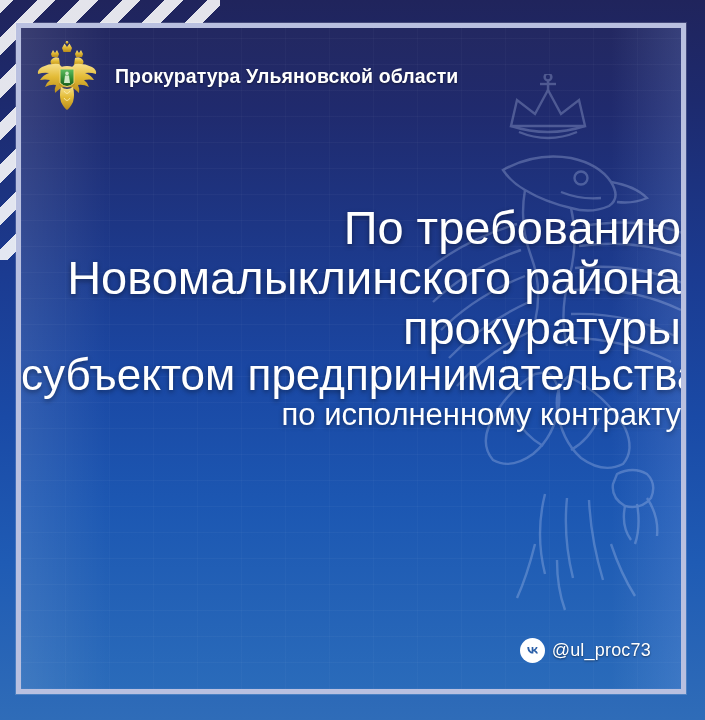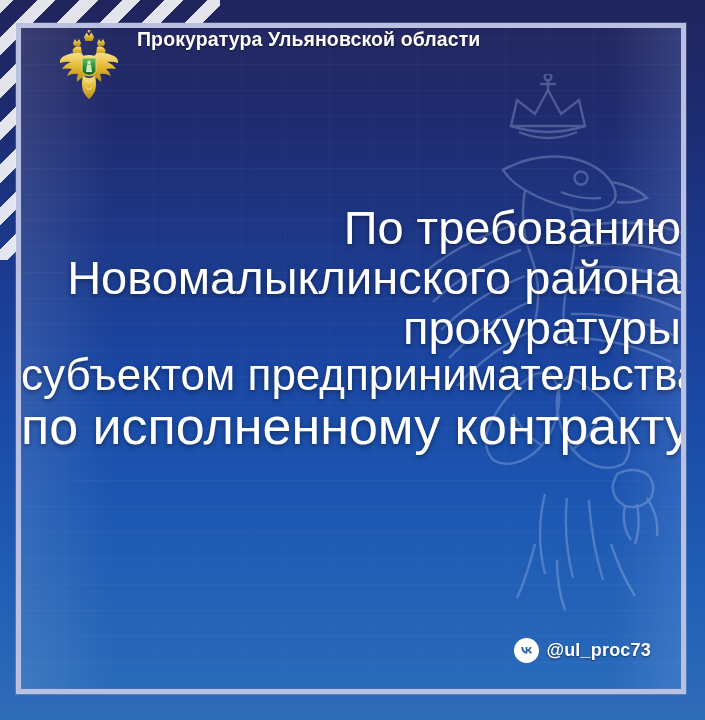--- a/index.html
+++ b/index.html
@@ -108,23 +108,22 @@
   }
   .watermark svg { width: 100%; height: 100%; display: block; }
 
   
   .header {
     position: absolute;
     left: 0; top: 0;
     width: 100%;
     height: 96px;
     display: flex;
-    align-items: flex-start;
+    align-items: center;
     z-index: 6;
-    padding-left: 22px;
   }
   .emblem {
     width: 64px;
     height: 72px;
     margin-left: 14px;
     margin-top: 2px;
     flex: 0 0 auto;
   }
   .emblem svg { width: 100%; height: 100%; display: block; }
   .org-title {
@@ -154,21 +153,21 @@
     font-weight: normal;
     text-shadow: 0 2px 5px rgba(0,0,0,0.42);
     white-space: nowrap;
   }
   .hl-1 { font-size: 47px; }
   .hl-2 { font-size: 47px; }
   .hl-3 { font-size: 47px; }
   .hl-4 { font-size: 41px; }
   .hl-5 { font-size: 44px; }
   .hl-6 { font-size: 47px; }
-  .hl-7 { font-size: 52px; }
+  .hl-7 { font-size: 31px; }
 
   
   .socials {
     position: absolute;
     right: 30px;
     bottom: 26px;
     z-index: 7;
     display: flex;
     flex-direction: column;
     gap: 5px;
@@ -186,21 +185,21 @@
     background: #ffffff;
     display: flex;
     align-items: center;
     justify-content: center;
     flex: 0 0 auto;
   }
   .social-ico svg { display: block; }
   .social-handle {
     color: #ffffff;
     font-size: 18px;
-    font-weight: bold;
+    font-weight: normal;
     letter-spacing: 0.2px;
     text-shadow: 0 1px 2px rgba(0,0,0,0.5);
   }
 </style>
 </head>
 <body>
 
 <div id="stage">
 
   <div class="stripes"></div>

